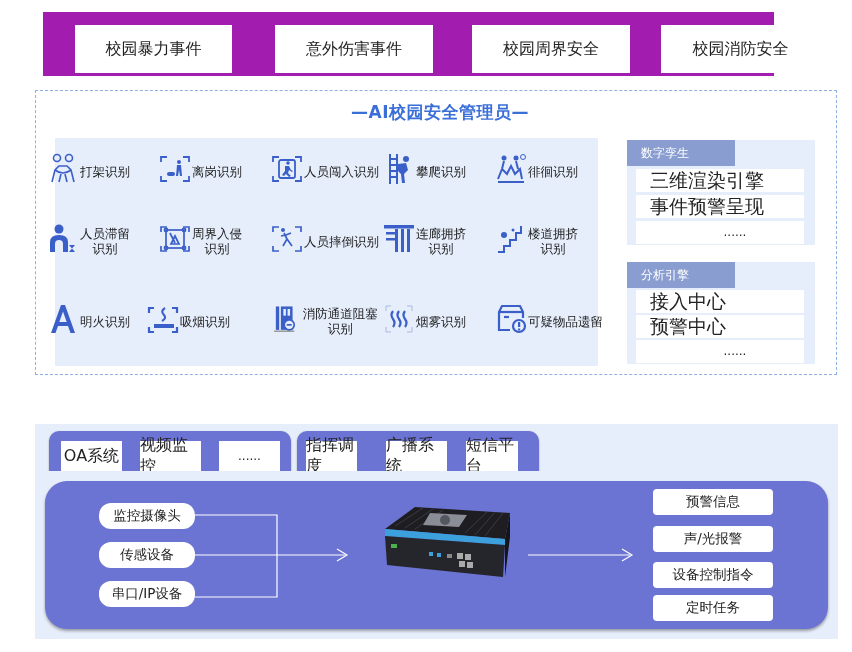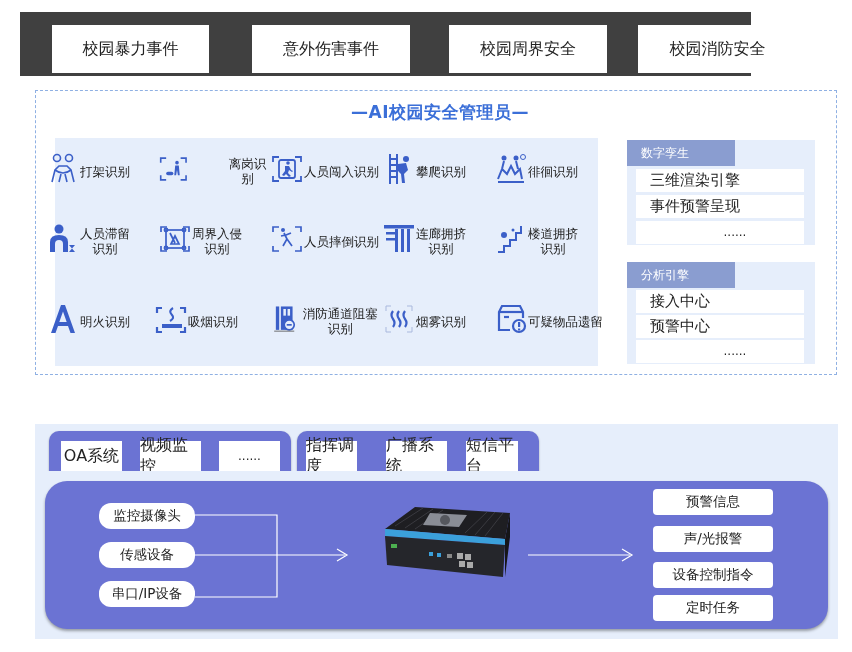--- a/index.html
+++ b/index.html
@@ -1,34 +1,34 @@
 <!DOCTYPE html>
 <html><head>
 <meta charset="utf-8">
 <style>
   * { box-sizing: border-box; margin: 0; padding: 0; }
   html, body { width: 852px; height: 652px; background: #ffffff; overflow: hidden; }
   body { position: relative; font-family: "DejaVu Sans", "Liberation Sans", sans-serif; color: #222; }
 
   
-  .top-band { position: absolute; left: 20px; top: 12px; width: 731px; height: 64px; background: #404040; }
+  .top-band { position: absolute; left: 43px; top: 12px; width: 731px; height: 64px; background: #a21caf; }
   .scenario { position: absolute; top: 13px; height: 48px; background: #fff; display: flex; align-items: center; justify-content: center; font-size: 16px; color: #222; }
 
   
   .ai-frame { position: absolute; left: 35px; top: 90px; width: 802px; height: 285px; border: 1.5px dashed #8fb0e3; }
   .ai-title { position: absolute; left: 320px; top: 101px; width: 240px; text-align: center; font-size: 17px; font-weight: bold; color: #3b6fd8; letter-spacing: 0.5px; }
 
   .icon-panel { position: absolute; left: 55px; top: 138px; width: 543px; height: 228px; background: #e6eefb; }
   .cell { position: absolute; width: 112px; display: flex; flex-direction: row; align-items: center; }
   .cell svg { width: 34px; height: 34px; }
   .cell-label { font-size: 12.5px; color: #222; text-align: center; line-height: 15px; margin-top: 4px; white-space: pre-line; }
 
   .side-panel { position: absolute; left: 627px; width: 188px; background: #e6eefb; }
   .side-head { position: absolute; left: 0; top: 0; width: 108px; height: 26px; background: #8a9dd0; color: #fff; font-size: 12px; line-height: 26px; padding-left: 14px; }
-  .side-item { position: absolute; left: 9px; width: 168px; height: 23px; background: #fff; font-size: 15px; line-height: 23px; padding-left: 14px; color: #222; }
+  .side-item { position: absolute; left: 9px; width: 168px; height: 23px; background: #fff; font-size: 19px; line-height: 23px; padding-left: 14px; color: #222; }
   .side-item.dots { text-align: center; padding-left: 30px; font-size: 12px; }
 
   
   .sys-band { position: absolute; left: 35px; top: 392px; width: 803px; height: 64px; background: #e6eefb; margin-top: 32px; }
   .sys-group { position: absolute; top: 7px; height: 50px; background: #6b73d3; border-radius: 10px; box-shadow: 0 1px 2px rgba(0,0,0,0.35); }
   .sys-item { position: absolute; top: 10px; height: 30px; background: #fff; font-size: 16px; display: flex; align-items: center; justify-content: center; color: #222; }
 
   
   .edge-band { position: absolute; left: 35px; top: 471px; width: 803px; height: 168px; background: #e6eefb; }
   .edge-panel { position: absolute; left: 10px; top: 10px; width: 783px; height: 148px; background: #6b73d3; border-radius: 22px; box-shadow: 0 2px 3px rgba(0,0,0,0.35); }
@@ -58,21 +58,21 @@
         <g fill="none" stroke="#3b5fc8" stroke-width="1.6">
           <circle cx="11" cy="6" r="3.5"></circle>
           <circle cx="23" cy="6" r="3.5"></circle>
           <path d="M6 30 L9 18 L13 14 L21 14 L25 18 L28 30"></path>
           <path d="M9 18 Q17 24 25 18"></path>
           <path d="M13 30 L15 22 M21 30 L19 22"></path>
         </g>
       </svg>
     <div class="cell-label">打架识别</div>
   </div>
-  <div class="cell" style="left:103px;top:14px;gap:36px;">
+  <div class="cell" style="left:103px;top:14px;">
     <svg viewBox="0 0 34 34">
         <g fill="none" stroke="#3b5fc8" stroke-width="1.8">
           <path d="M3 10 V5 H9 M25 5 H31 V10 M31 24 V29 H25 M9 29 H3 V24"></path>
         </g>
         <g fill="#3b5fc8">
           <circle cx="21" cy="10" r="2"></circle>
           <path d="M19 13 L23 13 L24 24 L22 24 L21 18 L20 24 L18 24 Z"></path>
           <rect x="9" y="20" width="8" height="4" rx="2"></rect>
         </g>
       </svg>
@@ -178,21 +178,21 @@
     <div class="cell-label">楼道拥挤
 识别</div>
   </div>
 
   <div class="cell" style="left:-9px;top:164px;">
     <svg viewBox="0 0 34 34">
         <path d="M5 31 L15 3 H19 L29 31 H24.5 L22 24 H12 L9.5 31 Z M13.3 20 H20.7 L17 9.5 Z" fill="#3b5fc8"></path>
       </svg>
     <div class="cell-label">明火识别</div>
   </div>
-  <div class="cell" style="left:99px;top:164px;">
+  <div class="cell" style="left:91px;top:164px;">
     <svg viewBox="0 0 34 34">
         <g fill="none" stroke="#3b5fc8" stroke-width="2.2">
           <path d="M3 11 V6 H8 M26 6 H31 V11 M31 25 V30 H26 M8 30 H3 V25"></path>
           <path d="M19 6 Q14 9 18 13 Q21 16 16 19"></path>
         </g>
         <g fill="#3b5fc8">
           <rect x="8" y="22" width="18" height="4"></rect>
           <rect x="26" y="22" width="2" height="4"></rect>
         </g>
       </svg>

